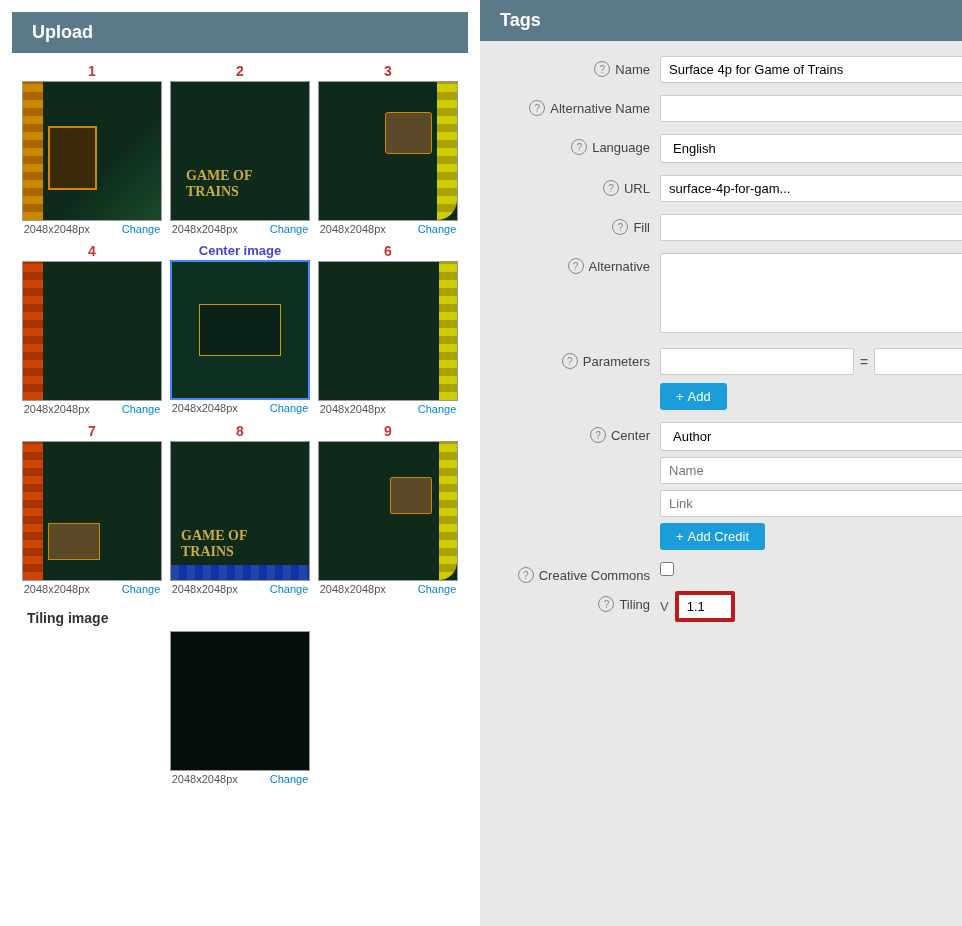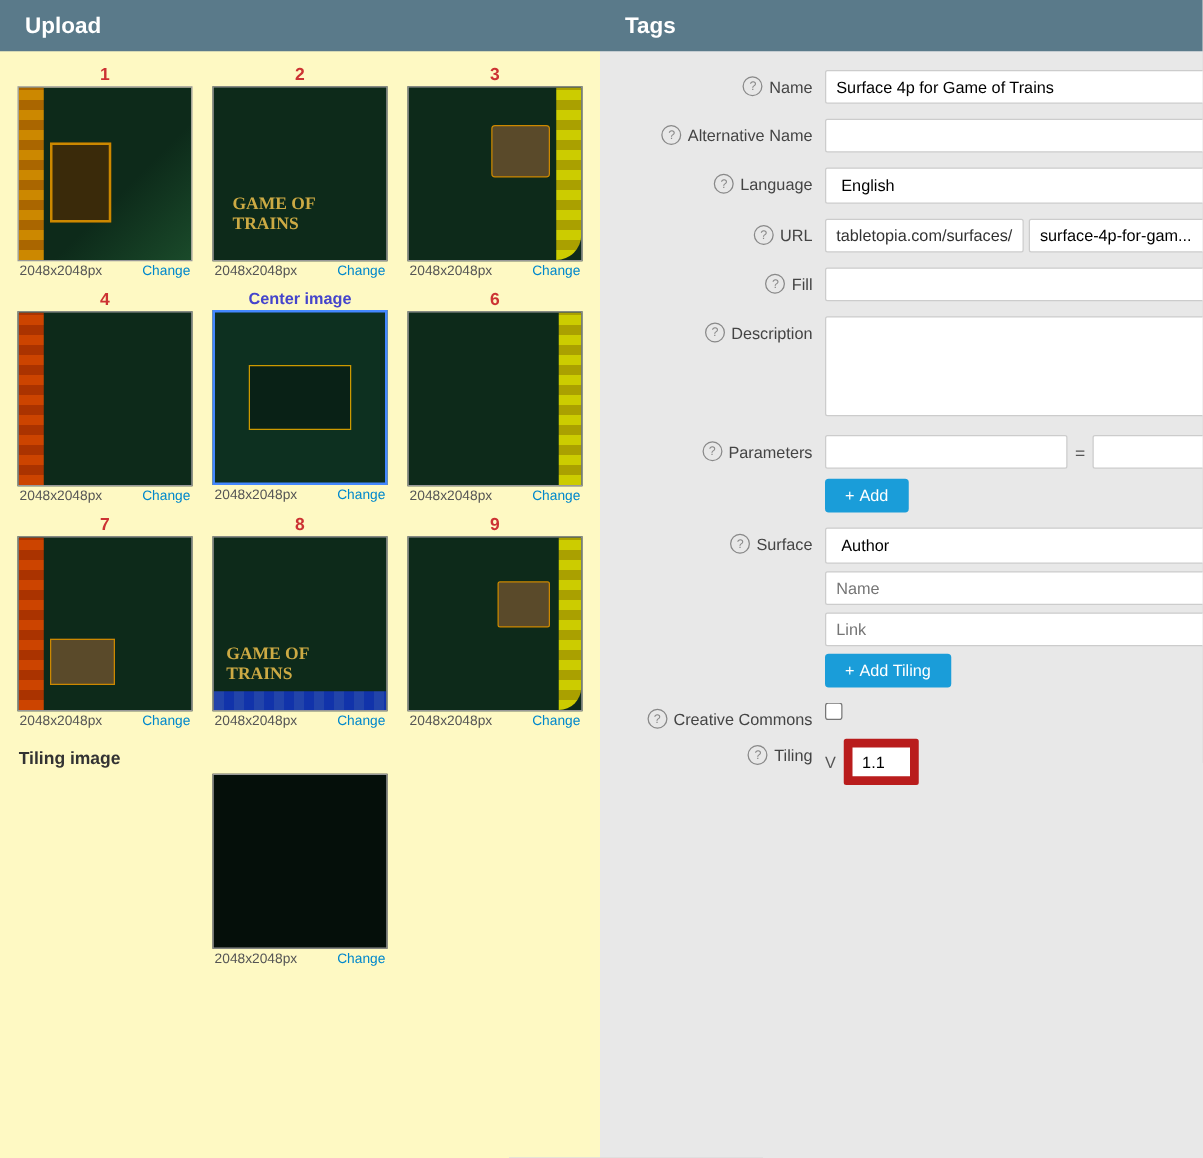--- a/index.html
+++ b/index.html
@@ -1,22 +1,22 @@
 <!DOCTYPE html>
 <html><head>
   <meta charset="utf-8">
   <style>
     * { box-sizing: border-box; margin: 0; padding: 0; }
     body { background: #d0d0d0; font-family: Arial, sans-serif; font-size: 13px; color: #333; display: flex; min-height: 926px; }
 
     
     .left-panel {
       width: 480px;
-      background: #fef9c3;
-      padding: 0;
+      background: #ffffff;
+      padding: 12px;
       flex-shrink: 0;
     }
     .panel-header {
       background: #5a7a8a;
       color: white;
       font-size: 18px;
       font-weight: bold;
       padding: 10px 20px;
     }
     .grid-container {
@@ -269,21 +269,21 @@
     }
     .cc-checkbox { cursor: pointer; width: 14px; height: 14px; }
     .version-row {
       display: flex;
       align-items: center;
       gap: 6px;
     }
     .version-v { color: #555; font-size: 13px; }
     .version-input {
       width: 60px;
-      border: 7px solid #b91c1c;
+      border: 4px solid #b91c1c;
       background: white;
       padding: 4px 8px;
       font-size: 13px;
       border-radius: 2px;
       outline: none;
     }
     .bottom-row { margin-bottom: 8px; }
   </style>
 </head>
 <body>
@@ -423,40 +423,39 @@
       </div>
     </div>
 
     <div class="form-row">
       <div class="form-label-area">
         <div class="help-icon">?</div>
         <span class="form-label">URL</span>
       </div>
       <div class="form-control-area">
         <div class="url-row">
-          <span class="url-base">tabletopia.com/surfaces/</span>
           <input type="text" class="url-slug" value="surface-4p-for-gam..." style="">
         </div>
       </div>
     </div>
 
     <div class="form-row">
       <div class="form-label-area">
         <div class="help-icon">?</div>
         <span class="form-label">Fill</span>
       </div>
       <div class="form-control-area">
         <input type="text" class="form-input" value="" style="">
       </div>
     </div>
 
     <div class="form-row">
       <div class="form-label-area">
         <div class="help-icon">?</div>
-        <span class="form-label">Description</span>
+        <span class="form-label">Alternative</span>
       </div>
       <div class="form-control-area">
         <textarea class="form-textarea" style=""></textarea>
       </div>
     </div>
 
     <div class="form-row">
       <div class="form-label-area">
         <div class="help-icon">?</div>
         <span class="form-label">Parameters</span>
@@ -472,35 +471,35 @@
             <span>+</span>
             <span>Add</span>
           </button>
         </div>
       </div>
     </div>
 
     <div class="form-row">
       <div class="form-label-area">
         <div class="help-icon">?</div>
-        <span class="form-label">Surface</span>
+        <span class="form-label">Center</span>
       </div>
       <div class="form-control-area">
         <div class="credits-section">
           <select class="credits-select">
             <option>Author</option>
             <option>Artist</option>
             <option>Contributor</option>
             <option>Designer</option>
           </select>
           <input type="text" class="credits-name" placeholder="Name" style="">
           <input type="text" class="credits-link" placeholder="Link" style="">
           <button class="btn-add">
             <span>+</span>
-            <span>Add Tiling</span>
+            <span>Add Credit</span>
           </button>
         </div>
       </div>
     </div>
 
     <div class="form-row bottom-row">
       <div class="form-label-area">
         <div class="help-icon">?</div>
         <span class="form-label">Creative Commons</span>
       </div>

